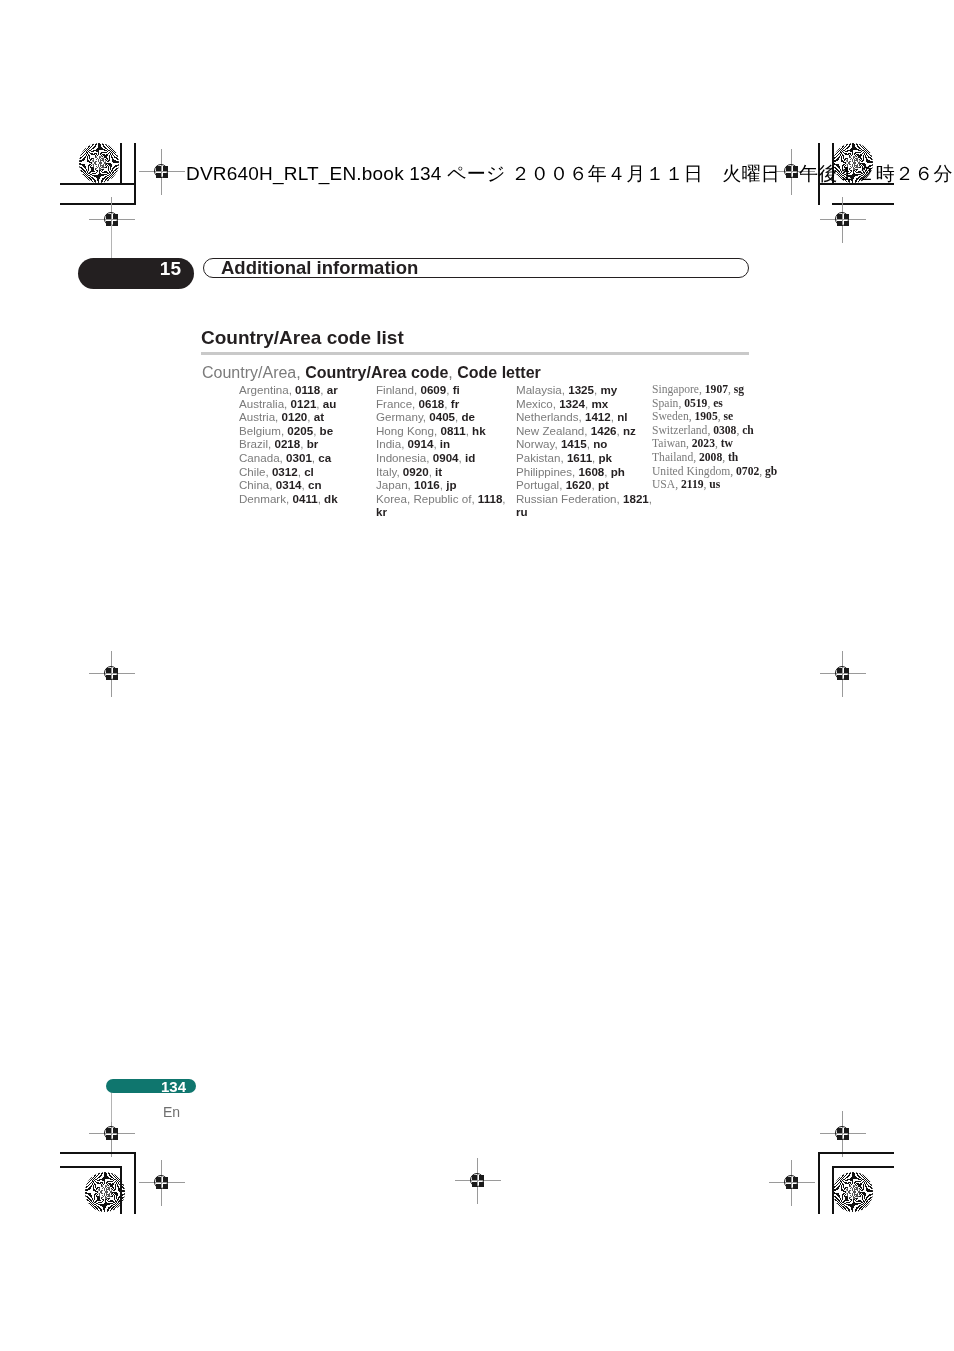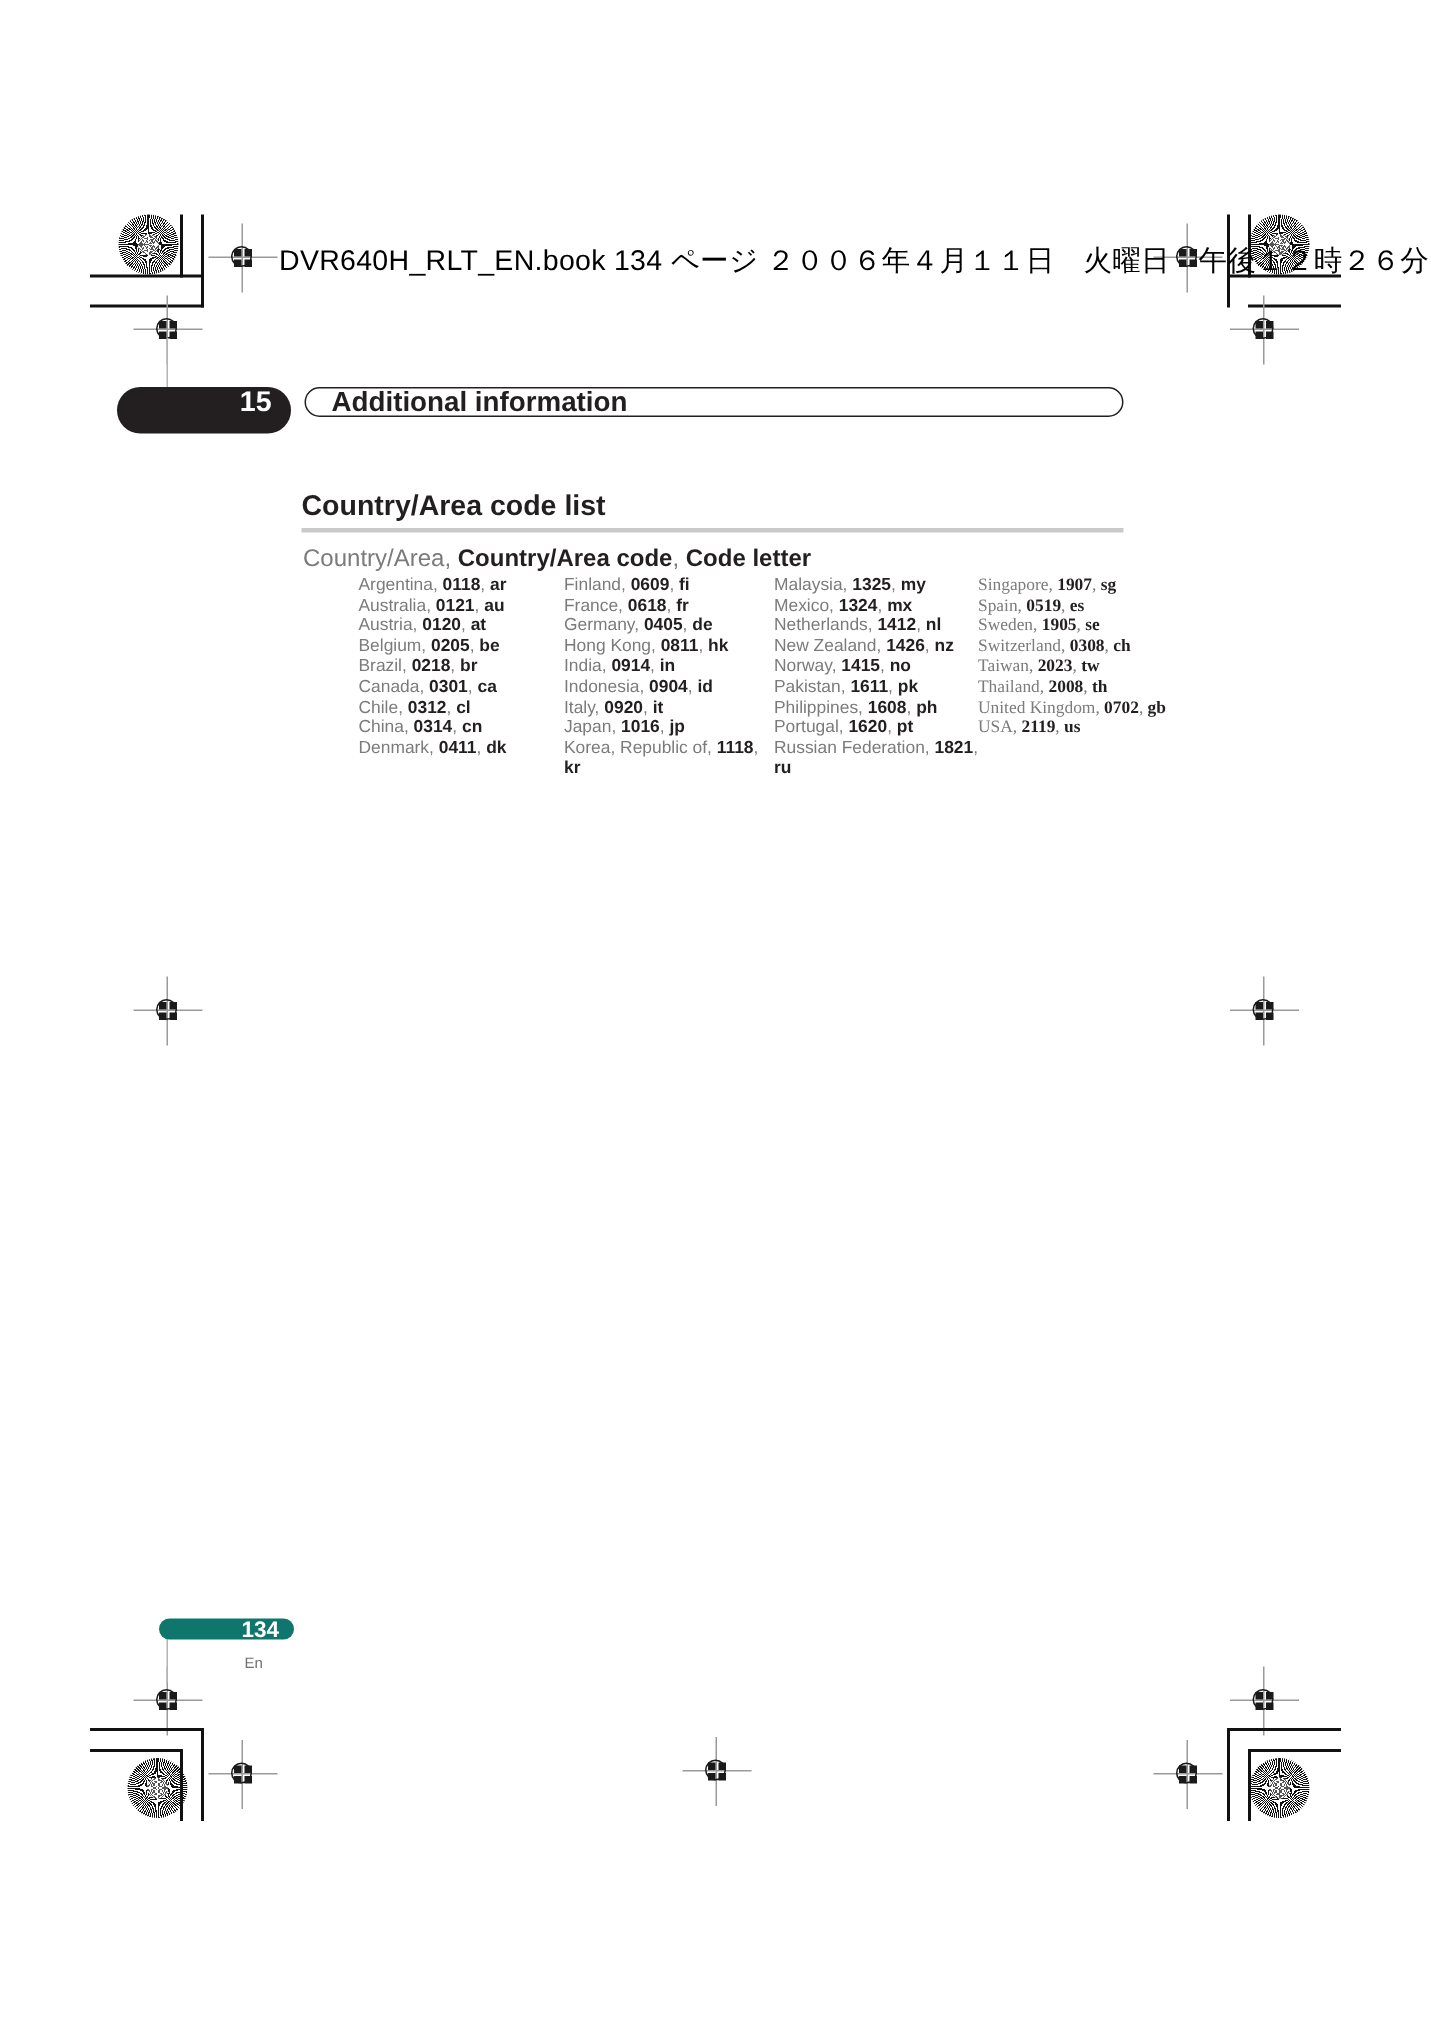--- a/index.html
+++ b/index.html
@@ -201,21 +201,21 @@
     display: flex;
     align-items: center;
     justify-content: flex-end;
     padding-right: 10px;
     box-sizing: border-box;
   }
   .page-lang {
     position: absolute;
     left: 163px;
     top: 1104px;
-    font-size: 10px;
+    font-size: 14px;
     color: #6f6f6f;
   }
 </style>
 </head>
 <body>
 
 <div class="mark-starburst" style="left:79px; top:143px;"></div>
 <div class="crop-line" style="left:60px; top:183px; width:76px; height:2px;"></div>
 <div class="crop-line" style="left:134px; top:143px; width:2px; height:62px;"></div>
 <div class="crop-line" style="left:60px; top:203px; width:76px; height:2px;"></div>

